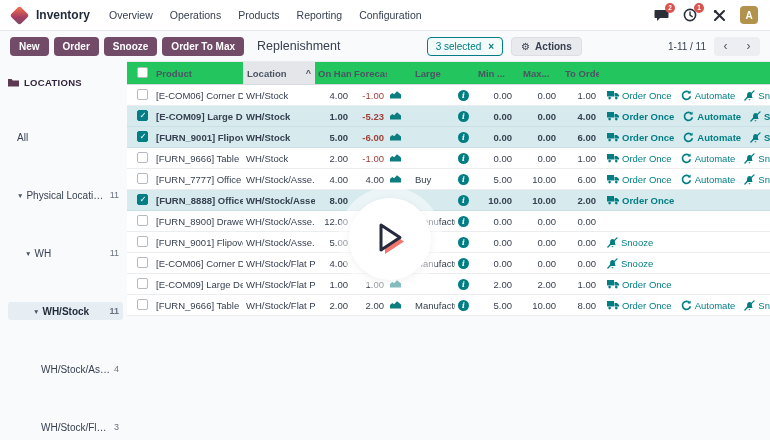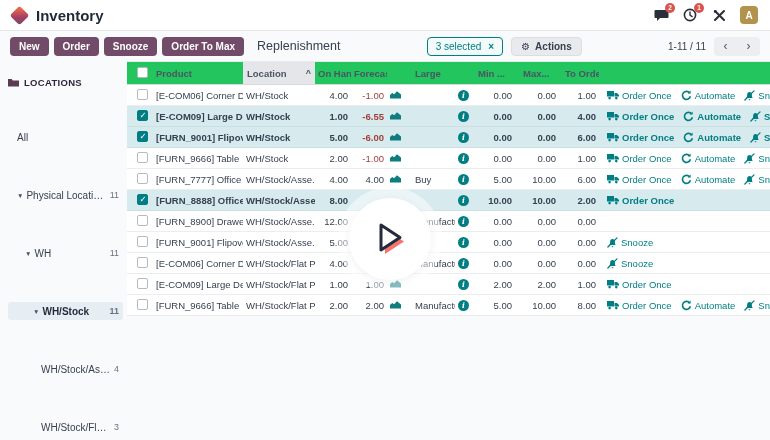--- a/index.html
+++ b/index.html
@@ -7,21 +7,21 @@
     --badge-red:#D9534F; --avatar-bg:#B3924C; --coral:#F4756C; --dark-navy:#252A3D;
     --sidebar-icon:#5E3A52;
   }
   *{margin:0;padding:0;box-sizing:border-box;}
   html,body{width:770px;height:440px;overflow:hidden;}
   body{font-family:"Liberation Sans","DejaVu Sans",sans-serif;background:#f9fafb;color:#374151;position:relative;}
 
   
   .topnav{height:31px;background:#fff;border-bottom:1px solid #e5e7eb;display:flex;align-items:center;padding:0 12px;}
   .app-icon{width:15px;height:15px;border-radius:4px;background:linear-gradient(135deg,#e8674f 15%,#a43e62 60%,#714B67 100%);display:inline-block;transform:rotate(45deg) scale(.92);border-radius:3px;}
-  .app-name{font-size:15px;font-weight:bold;color:#1f2937;margin-left:9px;text-align:center;}
+  .app-name{font-size:12px;font-weight:bold;color:#1f2937;margin-left:9px;text-align:center;}
   .nav-menus{display:flex;gap:17px;margin-left:19px;}
   .nav-menu{font-size:10.5px;color:#374151;cursor:pointer;}
   .nav-right{margin-left:auto;display:flex;align-items:center;gap:13px;}
   .nav-ico{position:relative;display:inline-flex;width:16px;height:16px;align-items:center;justify-content:center;}
   .nav-ico svg{display:block;}
   .badge{position:absolute;top:-4px;right:-6px;min-width:10px;height:10px;border-radius:6px;background:var(--badge-red);color:#fff;font-size:6.5px;line-height:10px;text-align:center;padding:0 2px;font-weight:bold;}
   .avatar{width:18px;height:18px;border-radius:4px;background:var(--avatar-bg);color:#fff;font-size:10px;font-weight:bold;display:flex;align-items:center;justify-content:center;}
 
   
   .controlbar{height:30px;display:flex;align-items:center;padding:0 10px;gap:5px;}
@@ -71,20 +71,27 @@
   .play-overlay{position:absolute;left:338px;top:187px;width:104px;height:104px;pointer-events:auto;cursor:pointer;}
   .halo{position:absolute;inset:0;border-radius:50%;background:rgba(255,255,255,.5);}
   .disc{position:absolute;left:11px;top:11px;width:82px;height:82px;border-radius:50%;background:#fff;display:flex;align-items:center;justify-content:center;box-shadow:0 2px 10px rgba(0,0,0,.06);}
 </style>
 </head>
 <body>
 
 <div class="topnav">
   <span class="app-icon"></span>
   <span class="app-name">Inventory</span>
+  <div class="nav-menus">
+      <span class="nav-menu">Overview</span>
+      <span class="nav-menu">Operations</span>
+      <span class="nav-menu">Products</span>
+      <span class="nav-menu">Reporting</span>
+      <span class="nav-menu">Configuration</span>
+    </div>
   <div class="nav-right">
     <span class="nav-ico">
       <svg width="15" height="13" viewBox="0 0 15 13">
           <path d="M1.5 1h12a1 1 0 0 1 1 1v6a1 1 0 0 1-1 1H6l-3 3v-3H1.5a1 1 0 0 1-1-1V2a1 1 0 0 1 1-1z" fill="#2b2f3a"></path>
         </svg>
       <span class="badge">2</span>
     </span>
     <span class="nav-ico">
       <svg width="14" height="14" viewBox="0 0 14 14">
           <circle cx="7" cy="7" r="5.6" fill="none" stroke="#2b2f3a" stroke-width="1.6"></circle>
@@ -254,21 +261,21 @@
               </span>
               <span>Snooze</span>
             </span>
           </div>
   </div>
         <div class="trow sel">
     <div class="c"><span class="cbx on"></span></div>
     <div class="c cell-product">[E-COM09] Large Desk</div>
     <div class="c cell-loc">WH/Stock</div>
     <div class="c num cell-onhand">1.00</div>
-    <div class="c num cell-forecast neg">-6.55</div>
+    <div class="c num cell-forecast neg">-5.23</div>
     <div class="c cell-chart"><span class="chart-ico">
               <svg width="11" height="9" viewBox="0 0 11 9">
                 <path d="M0 8.5V5l2.2-2 2 1.2L7 1.2l4 3.3v4z" fill="#0d7d80"></path>
               </svg>
             </span></div>
     <div class="c cell-route" style="padding-left:8px;"></div>
     <div class="c"><span class="info-dot">i</span></div>
     <div class="c num cell-min">0.00</div>
     <div class="c num cell-max">0.00</div>
     <div class="c num cell-toorder">4.00</div>

